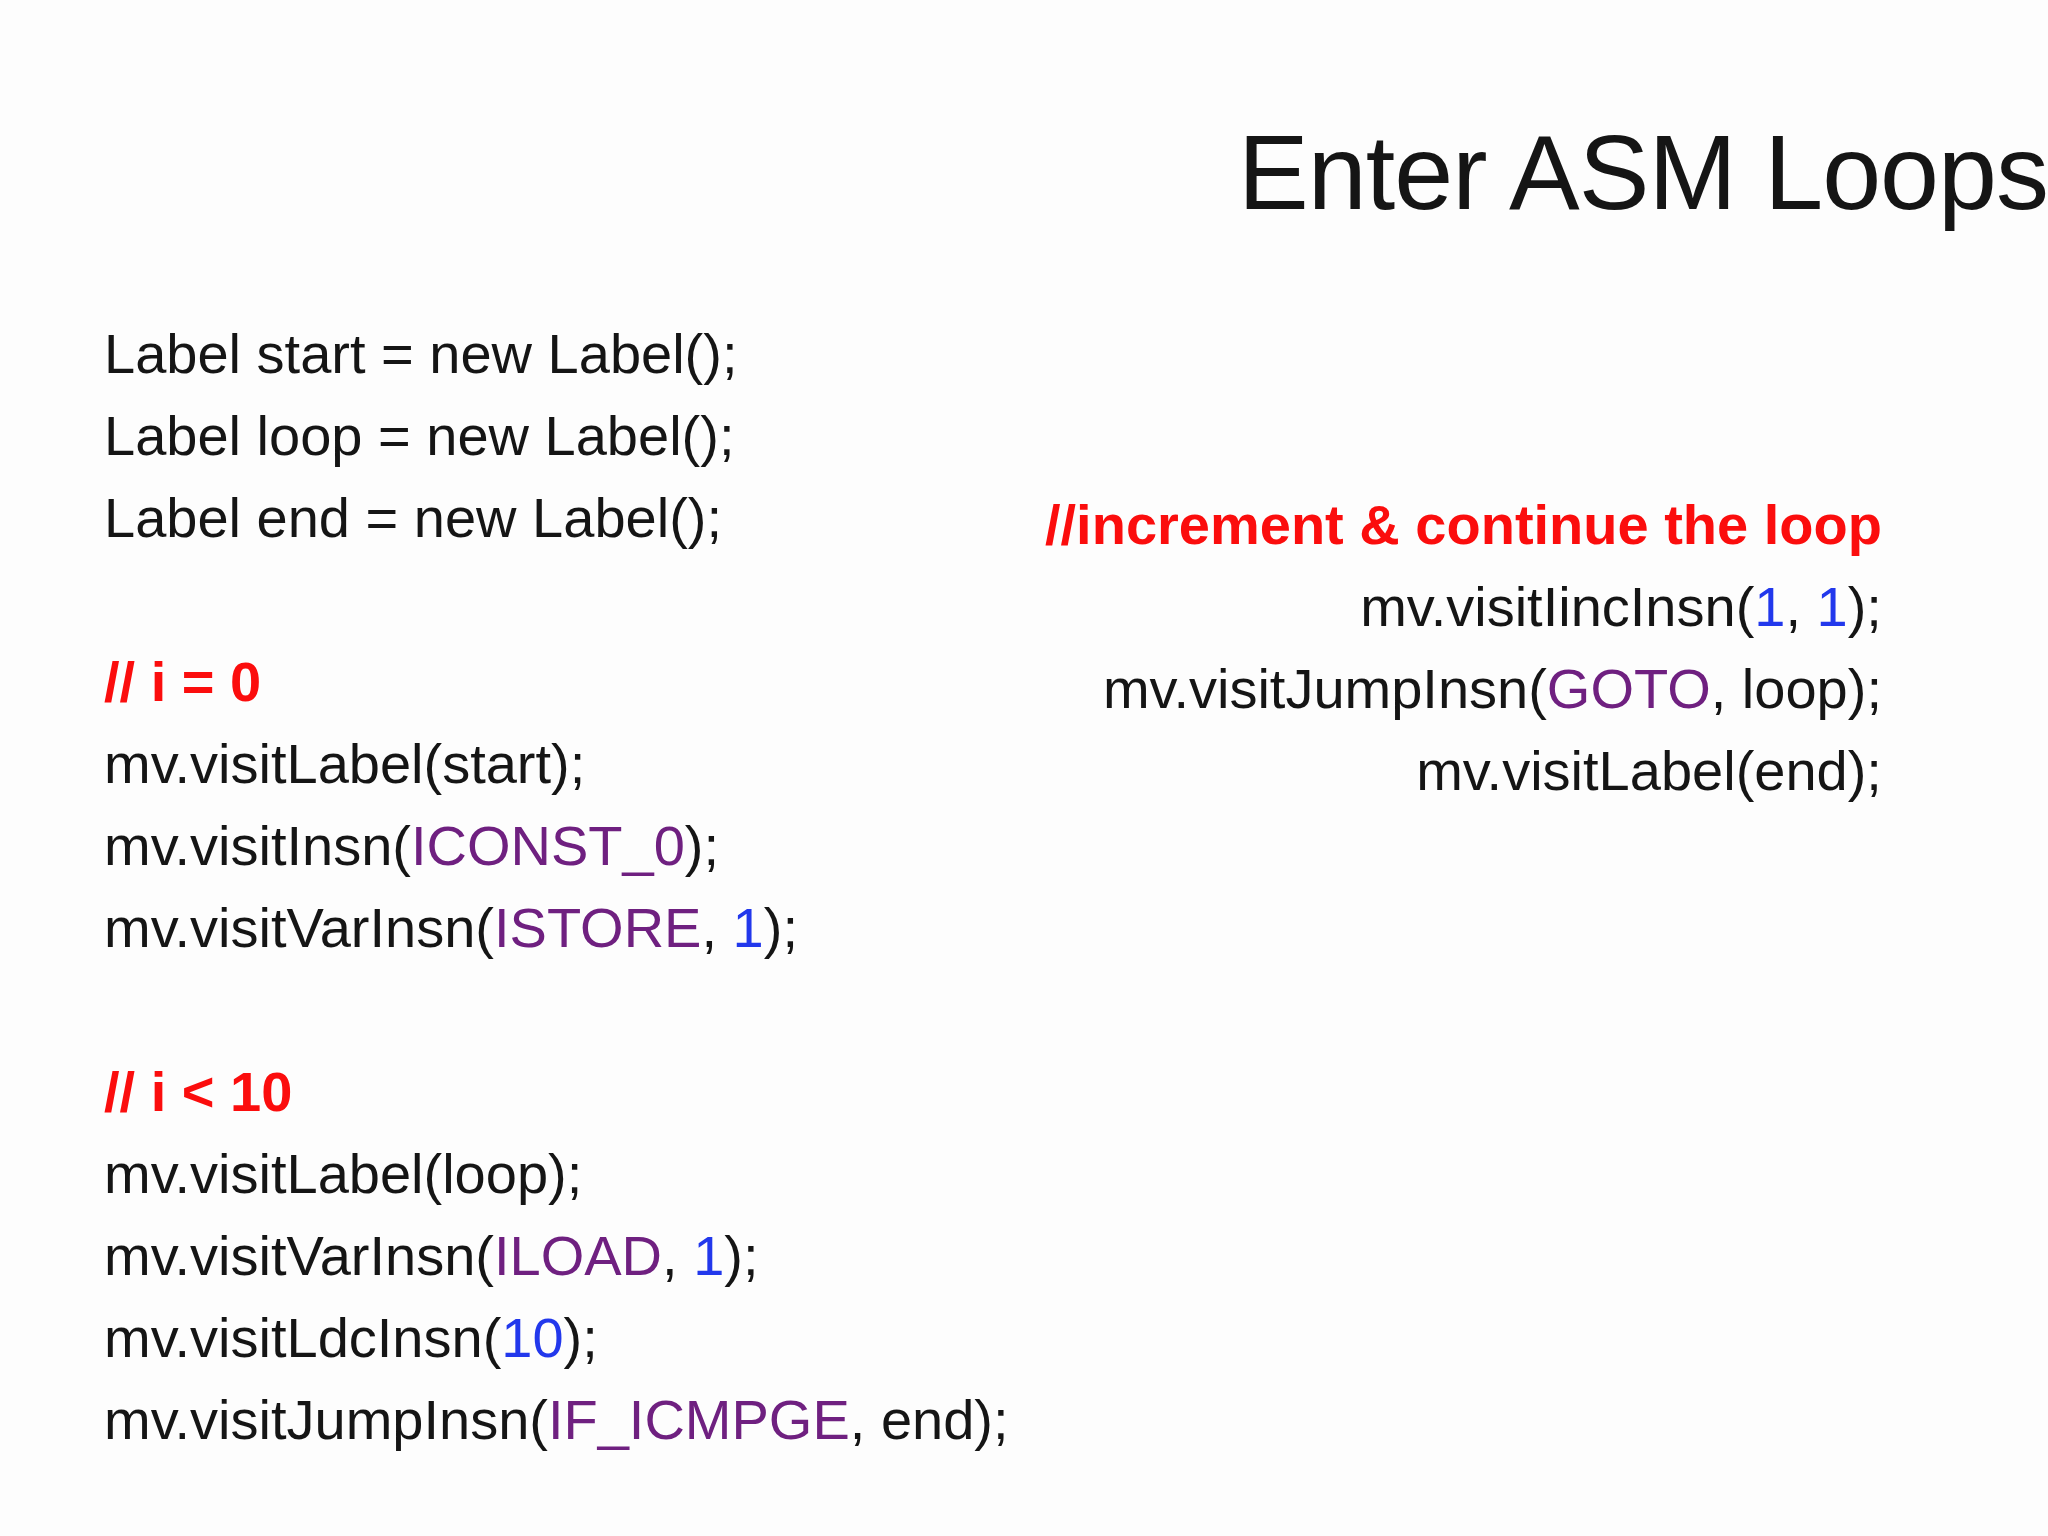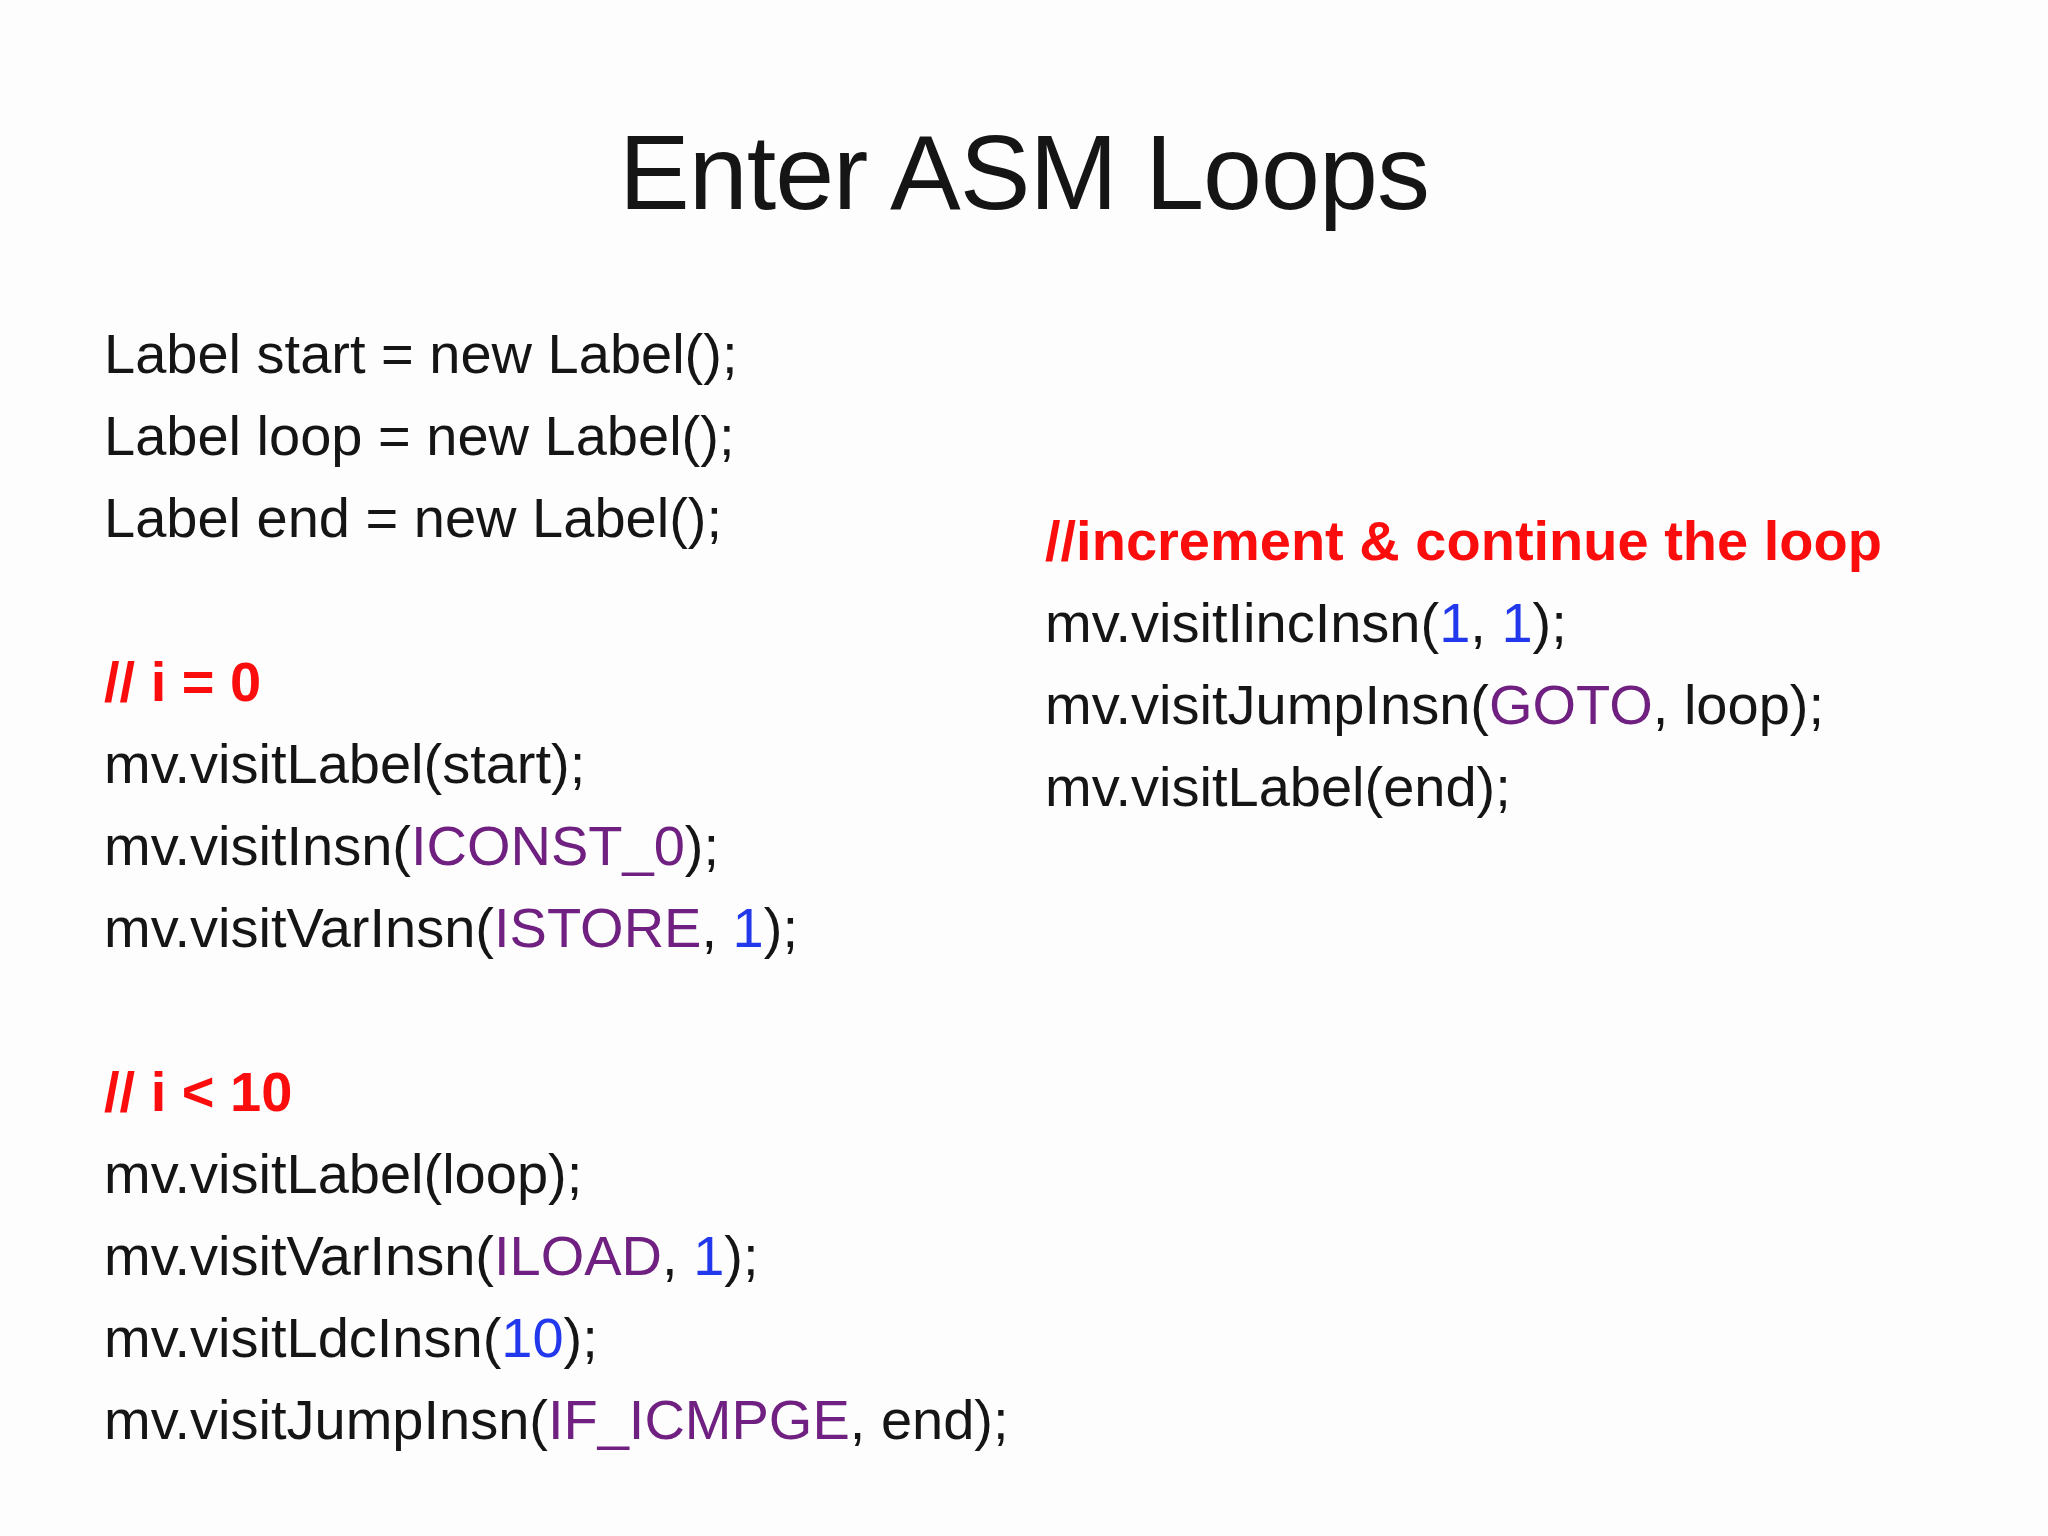--- a/index.html
+++ b/index.html
@@ -17,37 +17,38 @@
   .slide {
     position: absolute;
     inset: 0;
   }
   .title {
     position: absolute;
     top: 112px;
     left: 0;
     width: 100%;
     margin: 0;
-    text-align: center;
+    text-align: right;
     font-size: 106px;
     font-weight: 400;
     letter-spacing: -1px;
     color: #151515;
   }
   .code-col {
     position: absolute;
     white-space: pre;
   }
   .code-col-left {
     left: 104px;
     top: 313px;
   }
   .code-col-right {
     left: 1045px;
-    top: 500px;
+    top: 484px;
+    text-align: right;
   }
   .code-line {
     height: 82px;
     line-height: 82px;
     font-size: 56px;
     font-weight: 400;
     color: #151515;
     white-space: pre;
   }
   .code-line.comment {

